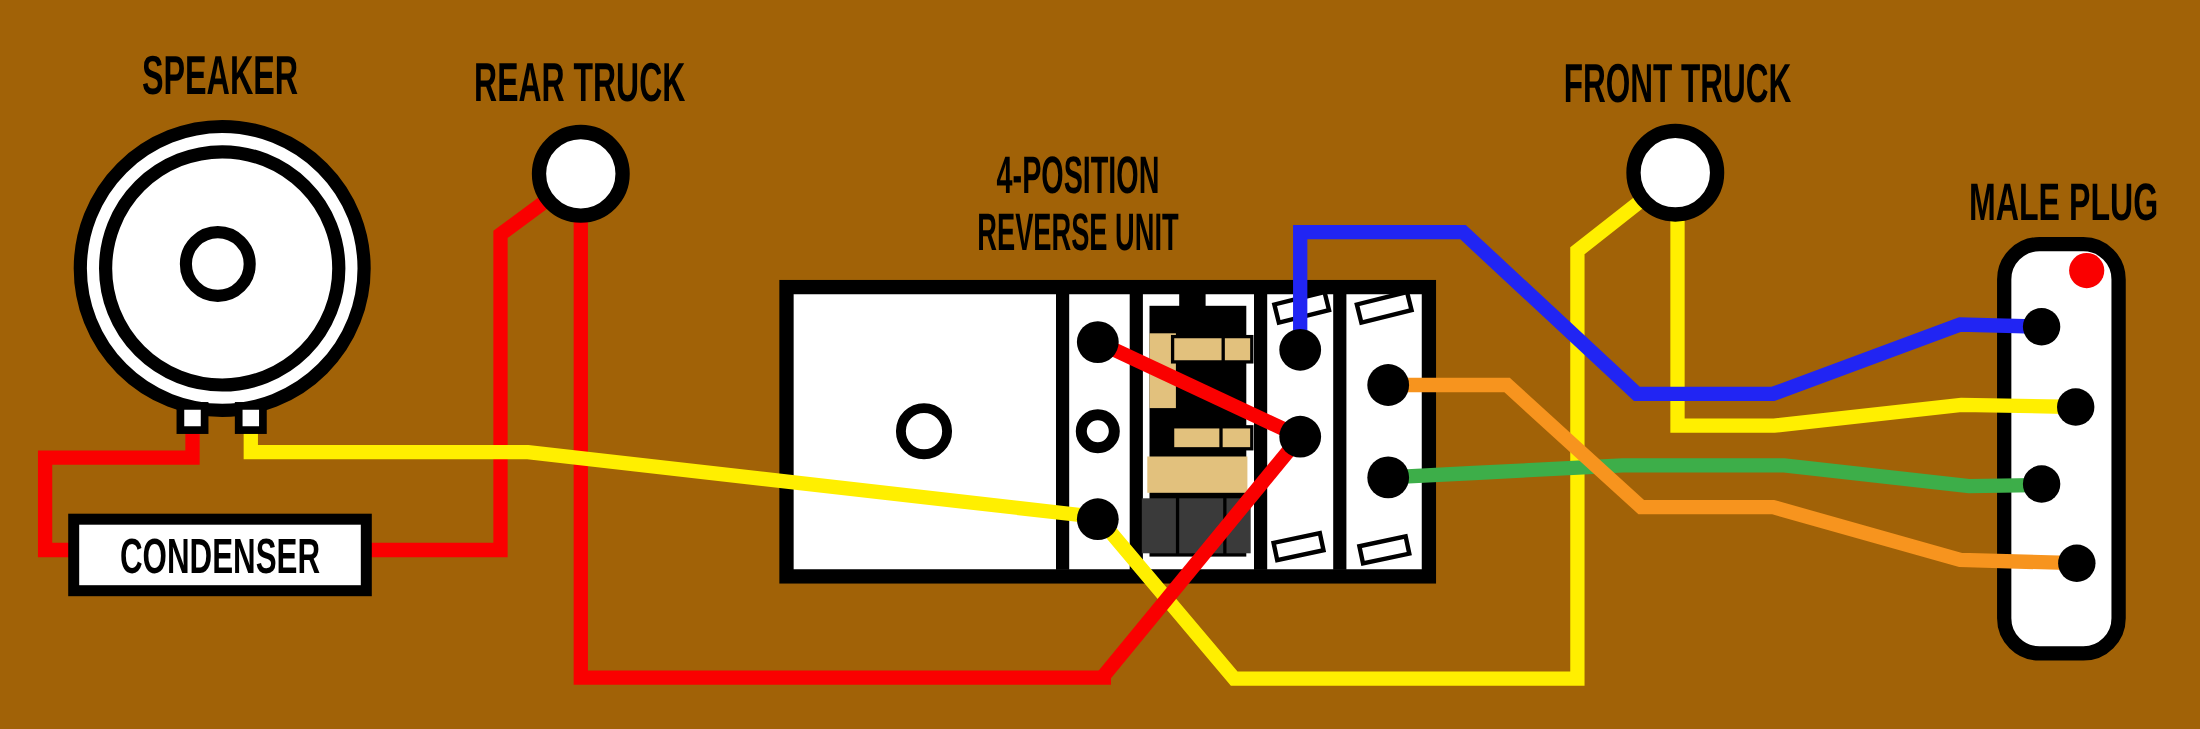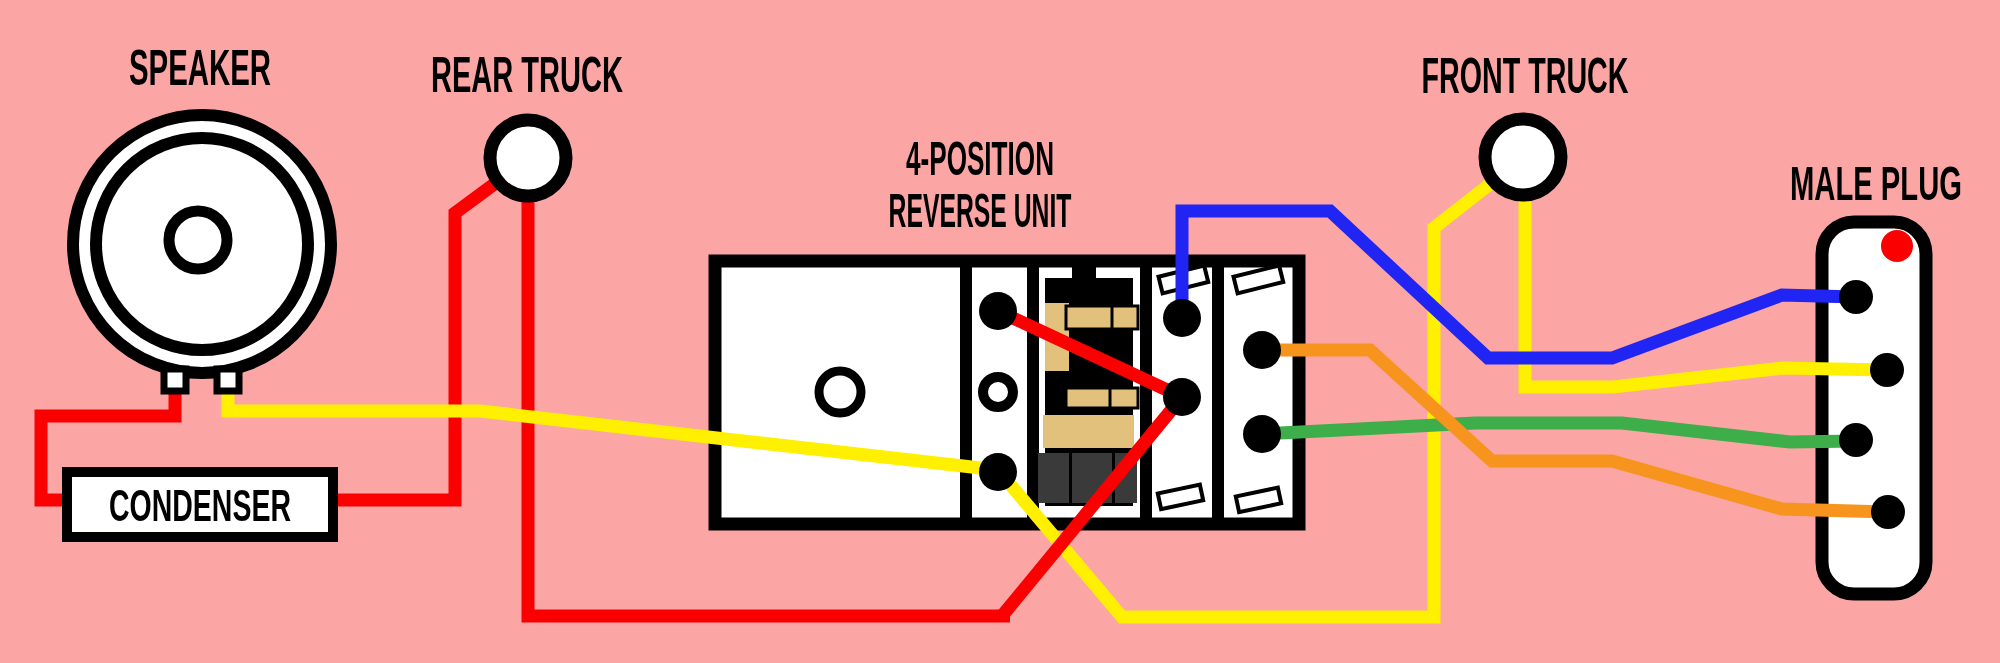--- a/index.html
+++ b/index.html
@@ -1,16 +1,16 @@
 <!DOCTYPE html>
 <html><head>
 <meta charset="utf-8">
 <style>
   html,body{margin:0;padding:0;background:#fff;}
-  .stage{position:relative;width:2000px;height:663px;background:#fca5a5;overflow:hidden;text-align:center;}
+  .stage{position:relative;width:2000px;height:663px;background:#a16207;overflow:hidden;text-align:center;}
   svg{display:block;}
   text{font-family:"Liberation Sans","DejaVu Sans",sans-serif;font-weight:bold;letter-spacing:0px;fill:#000;}
 </style>
 </head>
 <body>
 
 <div class="stage">
 <svg width="2000" height="663" viewBox="0 0 2000 663" xmlns="http://www.w3.org/2000/svg">
 
   <g>

